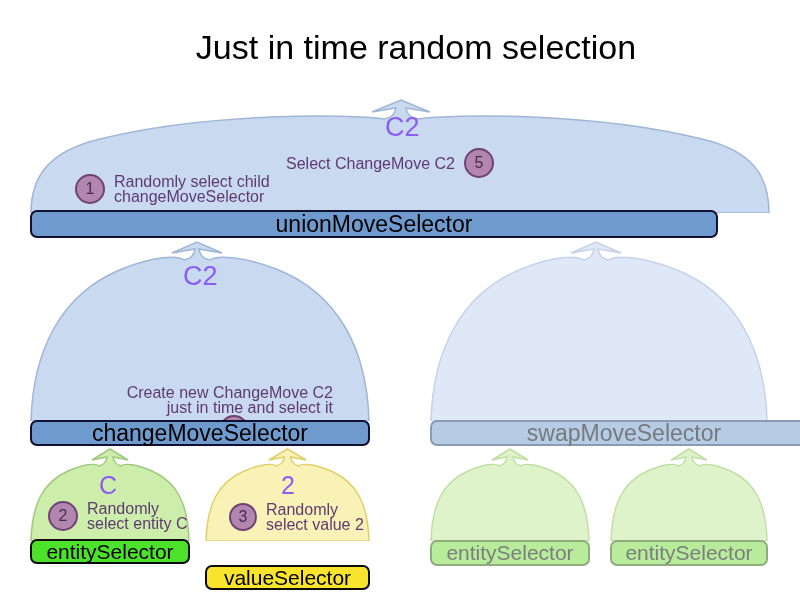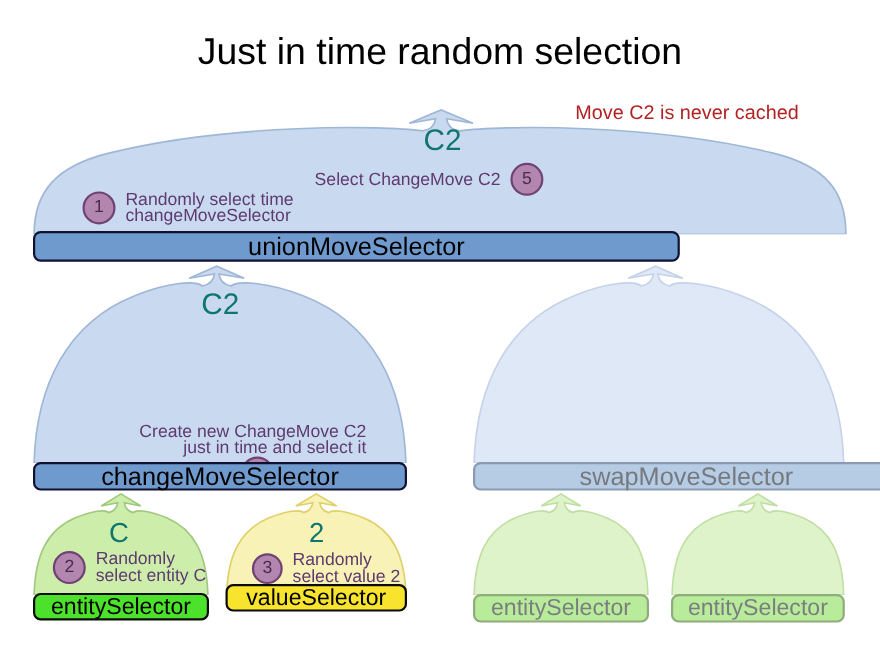--- a/index.html
+++ b/index.html
@@ -1,20 +1,20 @@
 <!DOCTYPE html>
 <html><head>
 <meta charset="utf-8">
 <style>
   html,body { margin:0; padding:0; background:#ffffff; }
   #canvas {
     position:relative; width:800px; height:600px; background:#ffffff;
     font-family:"Liberation Sans", sans-serif; overflow:hidden;
   }
-  .abs { position:absolute; }
+  .abs { position:absolute;padding-left:32px; }
   .title {
     left:0; right:0; top:28px; text-align:center;
     font-size:34px; color:#000; white-space:nowrap;
   }
   .subtitle {
     left:0; right:0; top:71px; text-align:center;
     font-size:14px; font-weight:bold; color:#000; white-space:nowrap;
   }
   .warning {
     left:523px; top:92px; font-size:18px; color:#b32222; white-space:nowrap;
@@ -28,60 +28,59 @@
   .bar {
     position:absolute; box-sizing:border-box; border-radius:7px;
     display:flex; align-items:center; justify-content:center;
     border:2px solid #000; white-space:nowrap;
   }
   .bar.blue   { background:#6f9ace; border-color:#101030; color:#000; font-size:23px; }
   .bar.fadedblue { background:#b6cce4; border-color:#8a9ab2; color:#76797e; font-size:23px; }
   .bar.green  { background:#4ce22b; border-color:#0b0b0b; color:#000; font-size:21px; }
   .bar.yellow { background:#f8e42c; border-color:#0b0b0b; color:#000; font-size:21px; }
   .bar.fadedgreen { background:#b9ec9a; border-color:#8fac7c; color:#7b7e80; font-size:21px; }
-  .outlabel { position:absolute; font-size:27px; color:#0f766e; white-space:nowrap; }
+  .outlabel { position:absolute; font-size:27px; color:#8b5cf6; white-space:nowrap; }
   .steprow { position:absolute; display:flex; align-items:center; }
   .badge {
     flex:0 0 auto; border-radius:50%; background:#b286ae; border:2px solid #6f4273;
     color:#4a2a52; display:flex; align-items:center; justify-content:center;
     box-sizing:border-box; font-size:16px;
   }
   .badge.b30 { width:30px; height:30px; }
   .badge.b28 { width:28px; height:28px; }
   .note { color:#5e3a70; font-size:16px; line-height:15px; white-space:nowrap; }
   .note.right { text-align:right; }
   .gapR { margin-right:9px; }
 </style>
 </head>
 <body>
 
 <div id="canvas">
 
   <div class="abs title">Just in time random selection</div>
-  <div class="abs warning">Move C2 is never cached</div>
 
   <svg class="dome" style="left:30px; top:99px;" width="740" height="114" viewBox="0 0 740 114" preserveAspectRatio="none">
     <path class="blue" d="M 1 114 C 1 76, 20 52, 70 40 C 180 13, 320 15, 354 20 C 361 19, 365 16, 366 9 L 342 13 L 371 1 L 400 13 L 376 9 C 377 16, 381 19, 388 20 C 422 15, 562 13, 672 40 C 722 52, 739 76, 739 114 Z"></path>
   </svg>
   <div class="outlabel" style="left:385px; top:112px;">C2</div>
 
   <div class="steprow" style="right:306px; top:148px;">
     <span class="note gapR">Select ChangeMove C2</span>
     <span class="badge b30">5</span>
   </div>
 
   <div class="steprow" style="left:75px; top:174px;">
     <span class="badge b30 gapR">1</span>
     <span class="note">
-      <span style="display:block">Randomly select time</span>
+      <span style="display:block">Randomly select child</span>
       <span style="display:block">changeMoveSelector</span>
     </span>
   </div>
 
-  <div class="bar blue" style="left:30px; top:210px; width:588px; height:28px;">
+  <div class="bar blue" style="left:30px; top:210px; width:688px; height:28px;">
     <span>unionMoveSelector</span>
   </div>
 
   <svg class="dome" style="left:30px; top:241px;" width="340" height="180" viewBox="0 0 340 180" preserveAspectRatio="none">
     <path class="blue" d="M 1 180 C 3 108, 32 52, 92 28 C 124 15, 148 14, 154 19 C 160 18, 164 15, 165 8 L 142 12 L 167 1 L 192 12 L 169 8 C 170 15, 174 18, 180 19 C 186 14, 212 15, 246 28 C 308 52, 337 108, 339 180 Z"></path>
   </svg>
   <div class="outlabel" style="left:183px; top:261px;">C2</div>
 
   <div class="steprow" style="right:458px; top:385px;flex-direction:column;">
     <span class="note right gapR">
@@ -126,21 +125,21 @@
   <div class="outlabel" style="left:281px; top:471px; font-size:25px;">2</div>
 
   <div class="steprow" style="left:229px; top:502px;">
     <span class="badge b28 gapR">3</span>
     <span class="note">
       <span style="display:block">Randomly</span>
       <span style="display:block">select value 2</span>
     </span>
   </div>
 
-  <div class="bar yellow" style="left:205px; top:531px; width:165px; height:25px;">
+  <div class="bar yellow" style="left:205px; top:565px; width:165px; height:25px;">
     <span>valueSelector</span>
   </div>
 
   <svg class="dome" style="left:430px; top:448px;" width="160" height="93" viewBox="0 0 160 93" preserveAspectRatio="none">
     <path class="fgreen" d="M 1 93 C 2 56, 13 34, 38 23 C 54 16, 66 15, 69 18 C 73 17, 76 15, 77 9 L 62 12 L 80 1 L 98 12 L 83 9 C 84 15, 87 17, 91 18 C 94 15, 106 16, 122 23 C 147 34, 158 56, 159 93 Z"></path>
   </svg>
   <div class="bar fadedgreen" style="left:430px; top:540px; width:160px; height:26px;">
     <span>entitySelector</span>
   </div>
 

